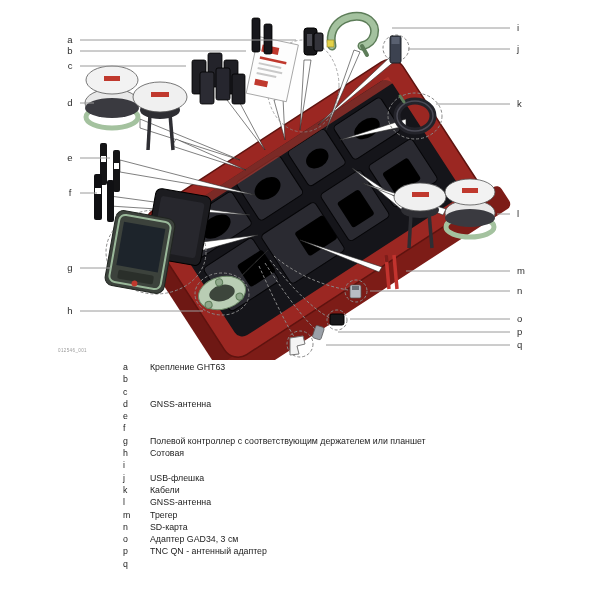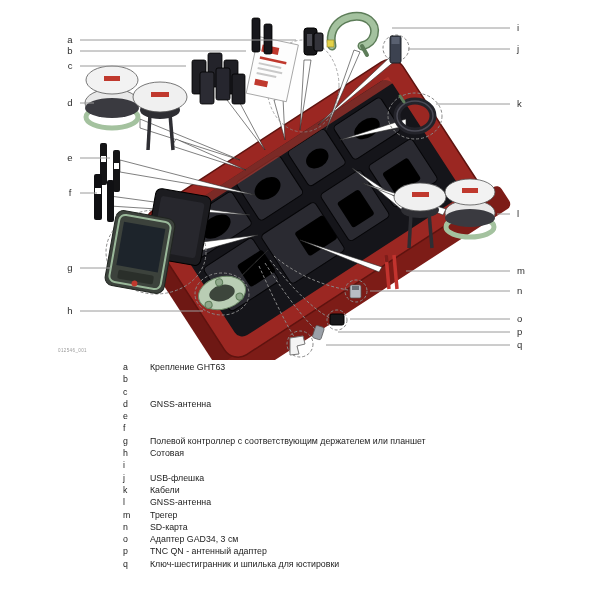--- a/index.html
+++ b/index.html
@@ -309,15 +309,14 @@
     <div class="legend-row">
       <span class="legend-letter">o</span>
       <span class="legend-text">Адаптер GAD34, 3 см</span>
     </div>
     <div class="legend-row">
       <span class="legend-letter">p</span>
       <span class="legend-text">TNC QN - антенный адаптер</span>
     </div>
     <div class="legend-row">
       <span class="legend-letter">q</span>
-      <span class="legend-text">Ключ-шестигранник и шпилька для юстировки</span>
     </div>
   </div>
 
 </body></html>

